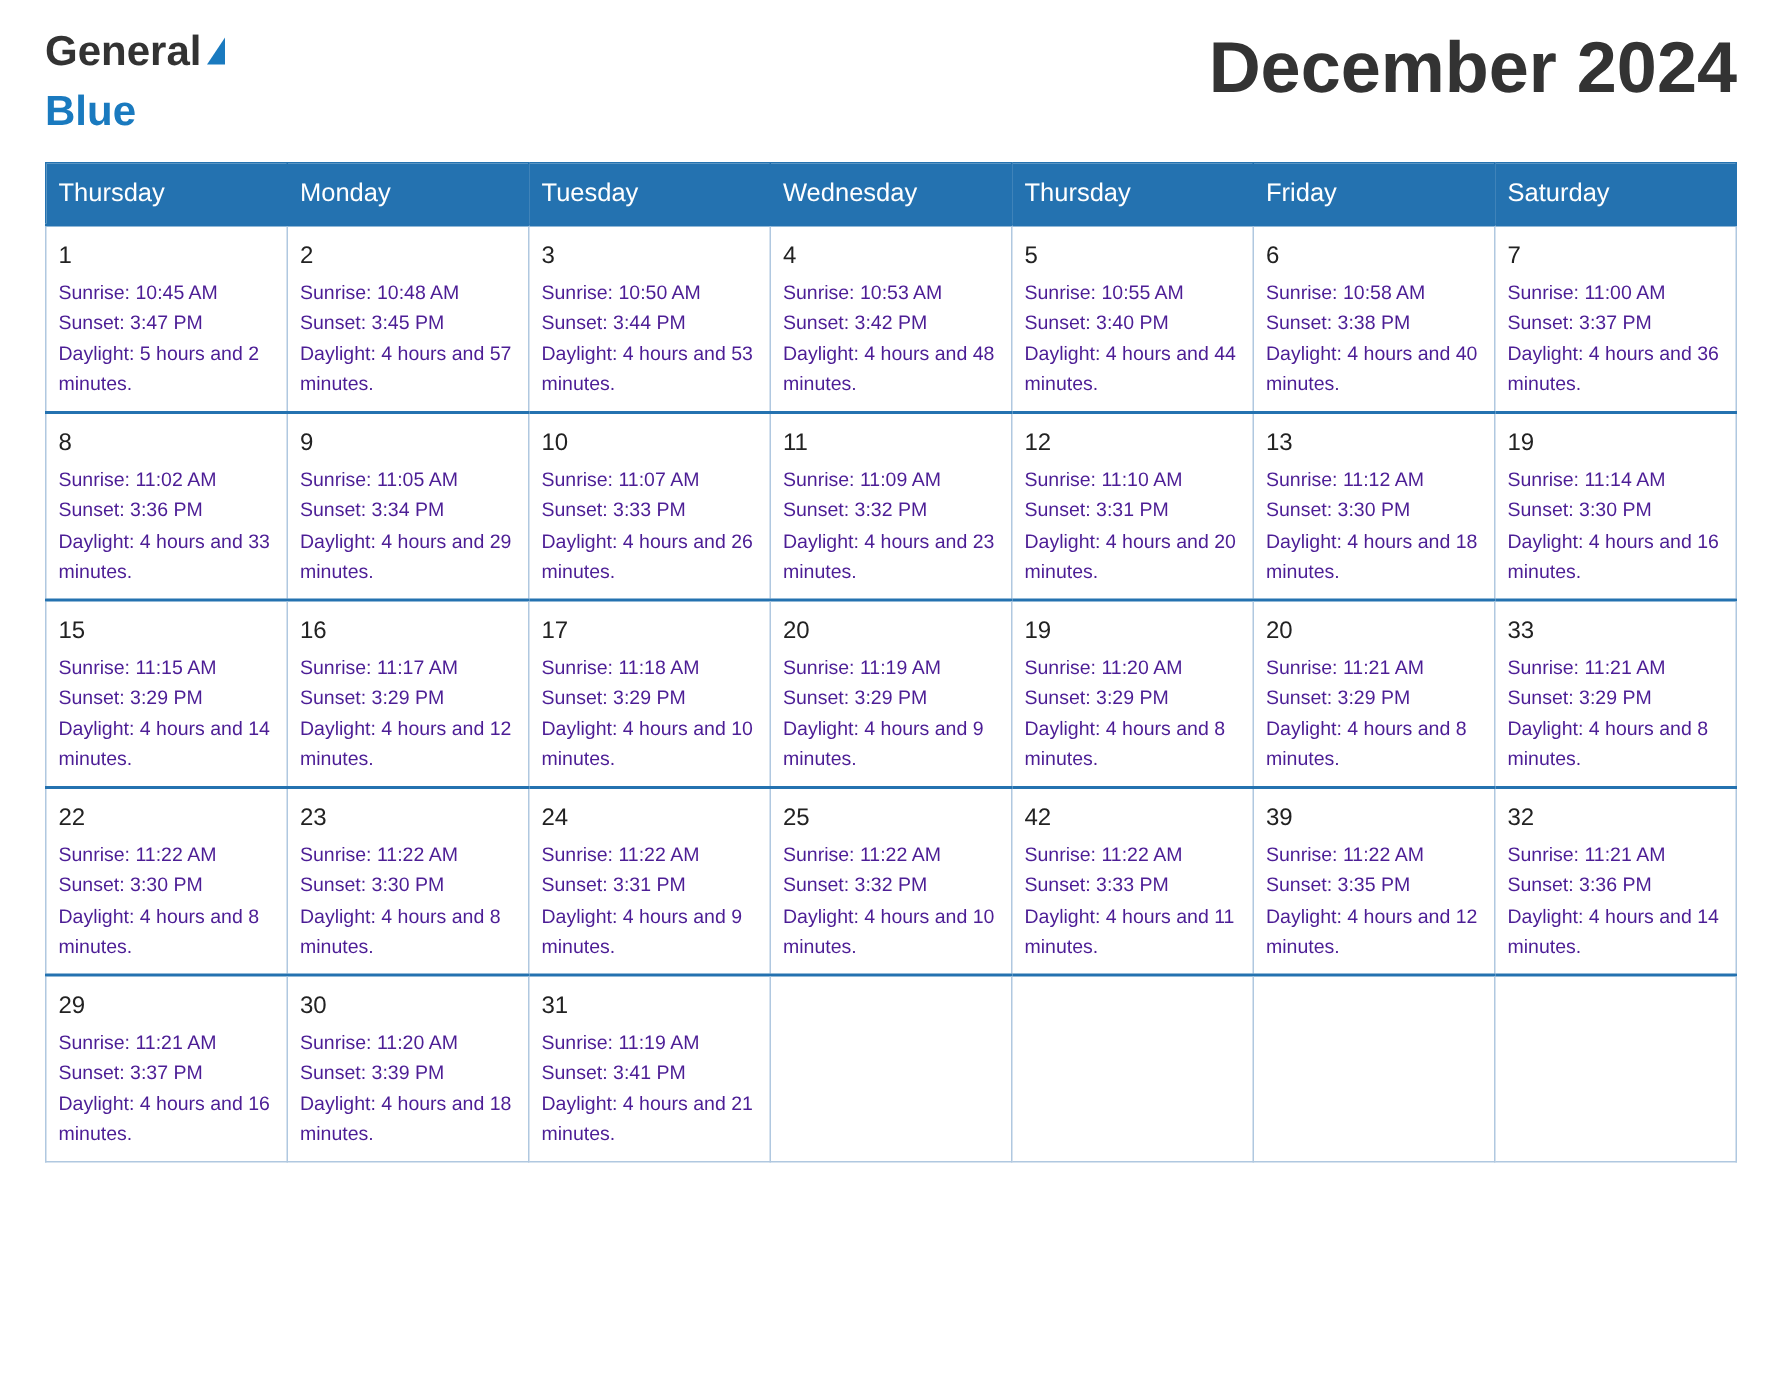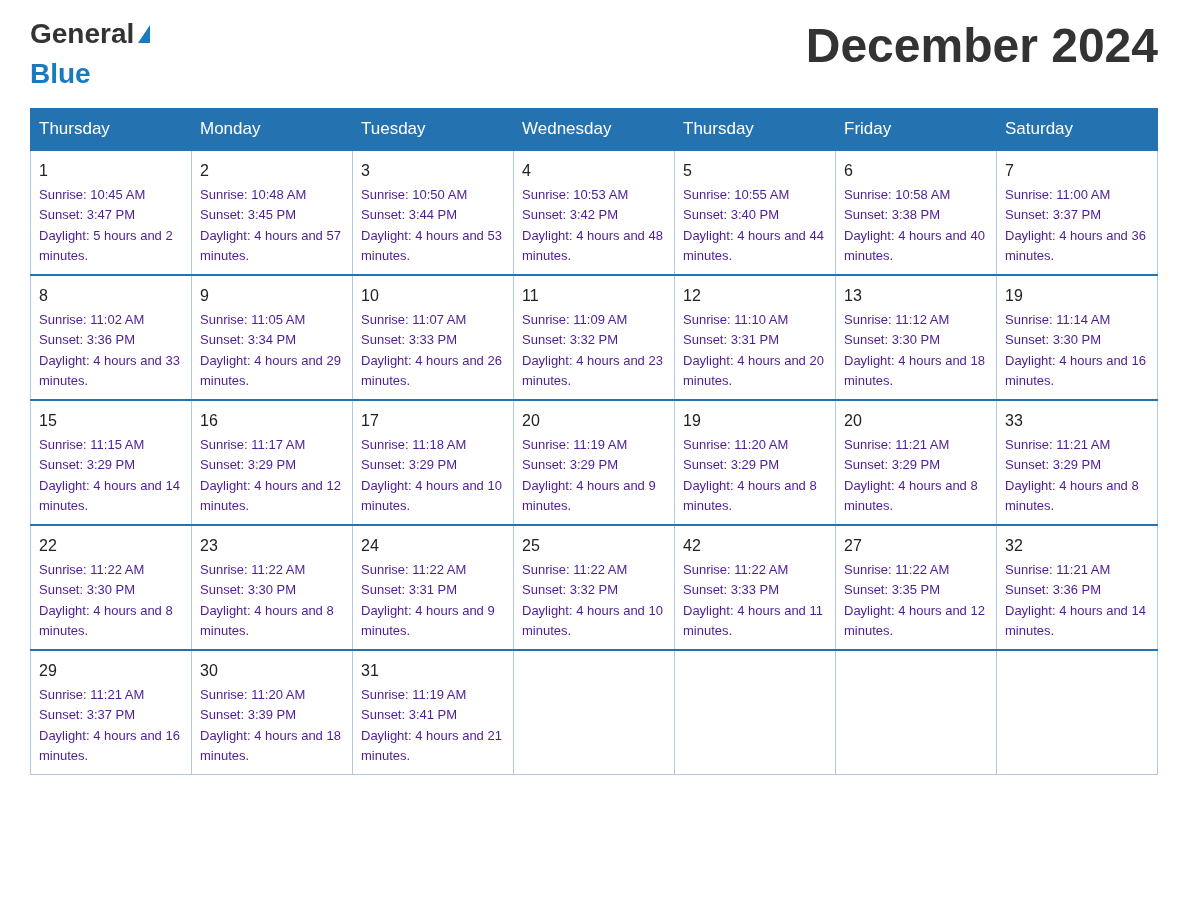--- a/index.html
+++ b/index.html
@@ -244,21 +244,21 @@
       </td>
         <td>
         <span class="day-num">25</span>
         <span class="day-info">Sunrise: 11:22 AM<br>Sunset: 3:32 PM<br>Daylight: 4 hours and 10 minutes.</span>
       </td>
         <td>
         <span class="day-num">42</span>
         <span class="day-info">Sunrise: 11:22 AM<br>Sunset: 3:33 PM<br>Daylight: 4 hours and 11 minutes.</span>
       </td>
         <td>
-        <span class="day-num">27</span>
+        <span class="day-num">39</span>
         <span class="day-info">Sunrise: 11:22 AM<br>Sunset: 3:35 PM<br>Daylight: 4 hours and 12 minutes.</span>
       </td>
         <td>
         <span class="day-num">32</span>
         <span class="day-info">Sunrise: 11:21 AM<br>Sunset: 3:36 PM<br>Daylight: 4 hours and 14 minutes.</span>
       </td>
       </tr>
       <tr>
         <td>
         <span class="day-num">29</span>

